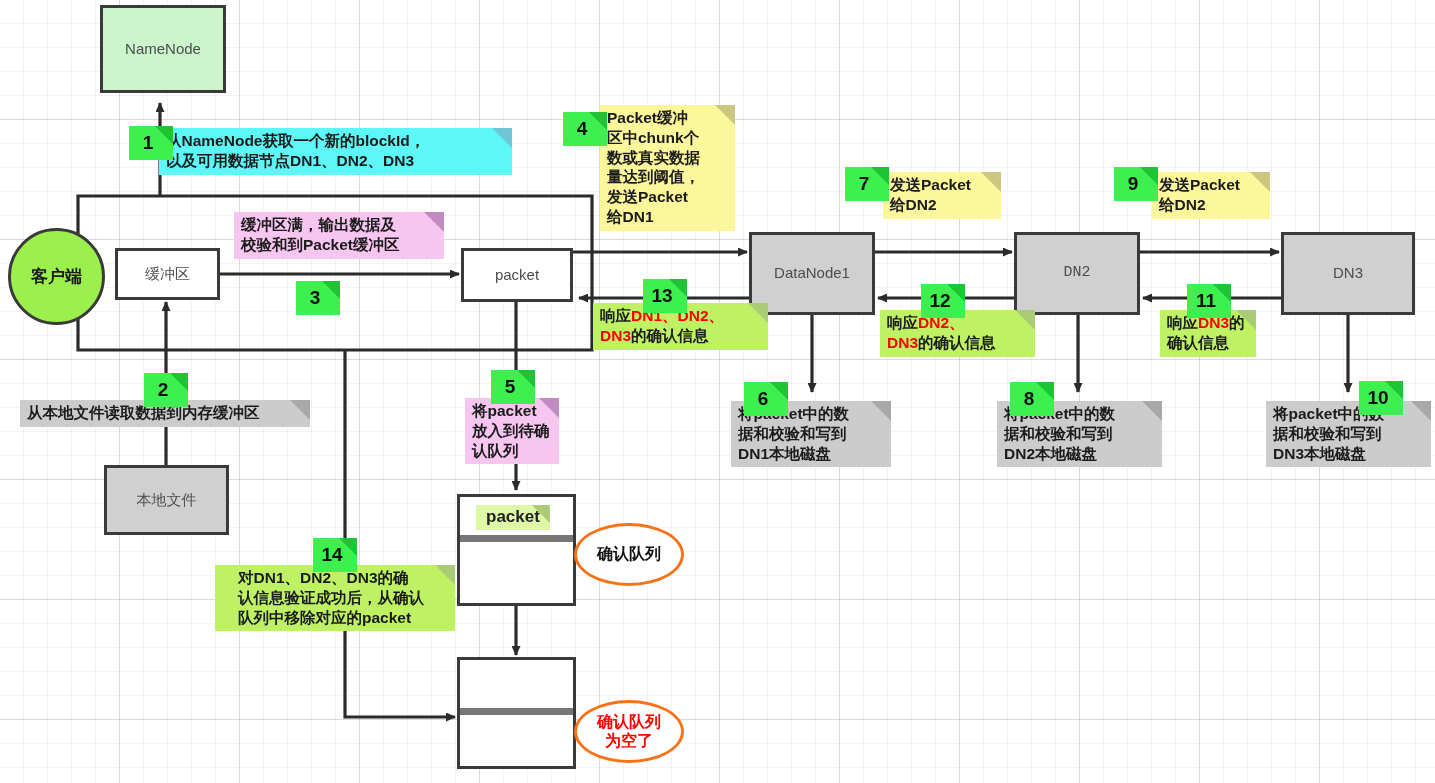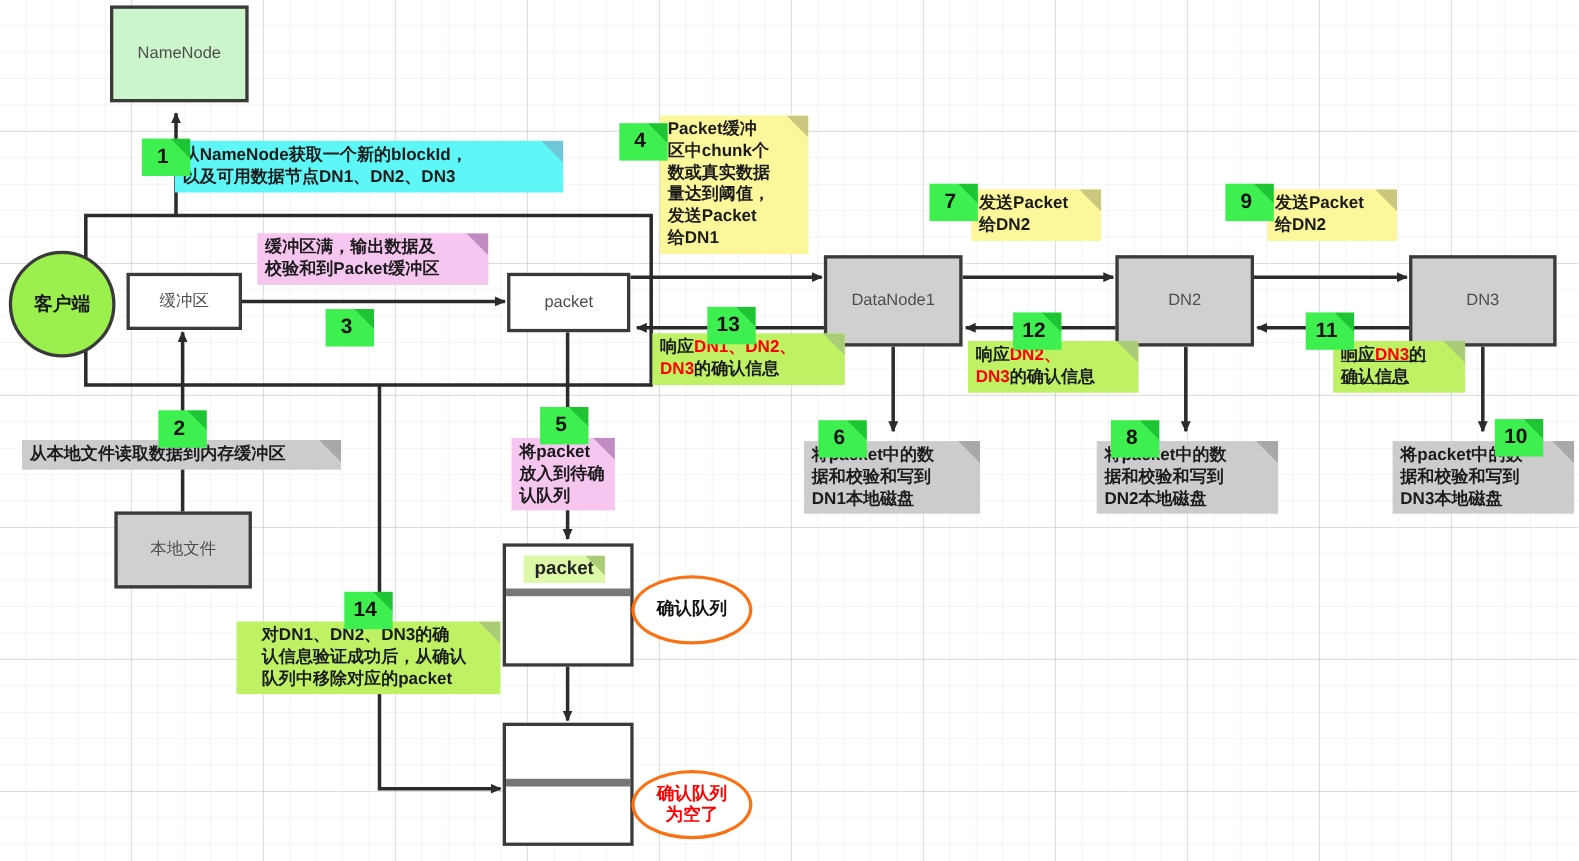--- a/index.html
+++ b/index.html
@@ -124,21 +124,21 @@
   </div>
 
   <div class="node gray" style="left:104px;top:465px;width:125px;height:70px;">
     <span>本地文件</span>
   </div>
 
   <div class="node gray" style="left:749px;top:232px;width:126px;height:83px;">
     <span>DataNode1</span>
   </div>
 
-  <div class="node gray" style="left:1014px;top:232px;width:126px;height:83px;">
+  <div class="node gray" style="left:1014px;top:232px;width:126px;height:83px;font-family:Liberation Mono, monospace;">
     <span>DN2</span>
   </div>
 
   <div class="node gray" style="left:1281px;top:232px;width:134px;height:83px;">
     <span>DN3</span>
   </div>
 
   <div class="queue" style="left:457px;top:494px;width:119px;height:112px;">
     <div class="divider" style="top:38px;"></div>
   </div>
@@ -200,21 +200,21 @@
   <div class="note yellow" style="left:1152px;top:172px;width:118px;"><span>发送Packet<br>给DN2</span></div>
   <div class="badge" style="left:1114px;top:167px;">
     <span>9</span>
   </div>
 
   <div class="note gray" style="left:1266px;top:401px;width:165px;"><span>将packet中的数<br>据和校验和写到<br>DN3本地磁盘</span></div>
   <div class="badge" style="left:1359px;top:381px;">
     <span>10</span>
   </div>
 
-  <div class="note ltgreen" style="left:1212px;top:310px;width:120px;text-decoration:underline;"><span>响应<span class="r">DN3</span>的<br>确认信息</span></div>
+  <div class="note ltgreen" style="left:1160px;top:310px;width:96px;"><span>响应<span class="r">DN3</span>的<br>确认信息</span></div>
   <div class="badge" style="left:1187px;top:284px;">
     <span>11</span>
   </div>
 
   <div class="note ltgreen" style="left:880px;top:310px;width:155px;"><span>响应<span class="r">DN2、</span><br><span class="r">DN3</span>的确认信息</span></div>
   <div class="badge" style="left:921px;top:284px;">
     <span>12</span>
   </div>
 
   <div class="note ltgreen" style="left:593px;top:303px;width:175px;"><span>响应<span class="r">DN1、DN2、</span><br><span class="r">DN3</span>的确认信息</span></div>

